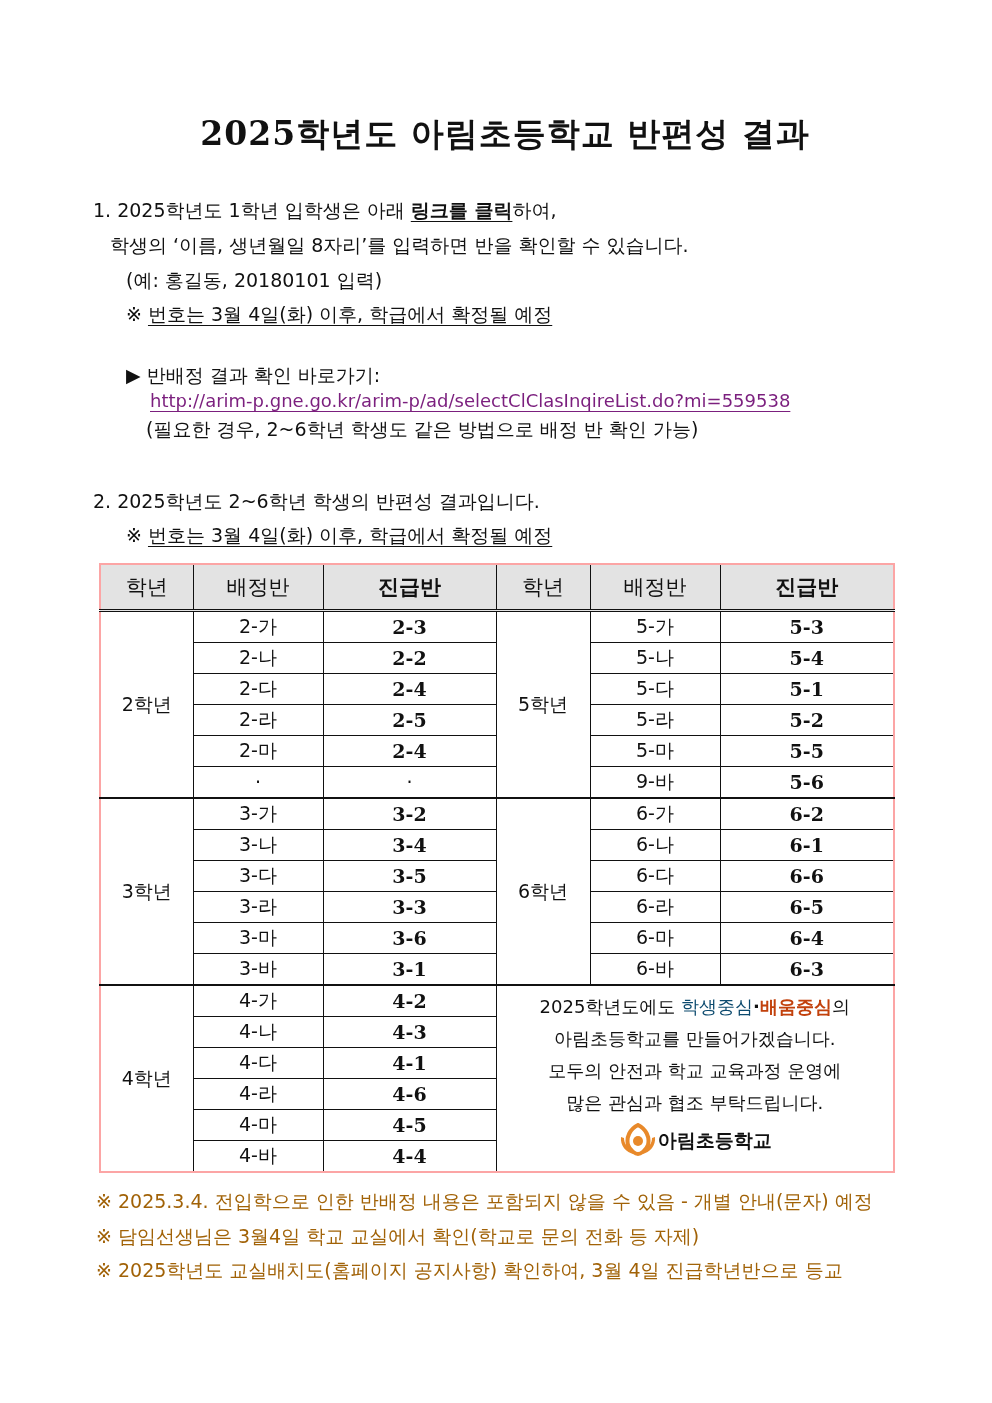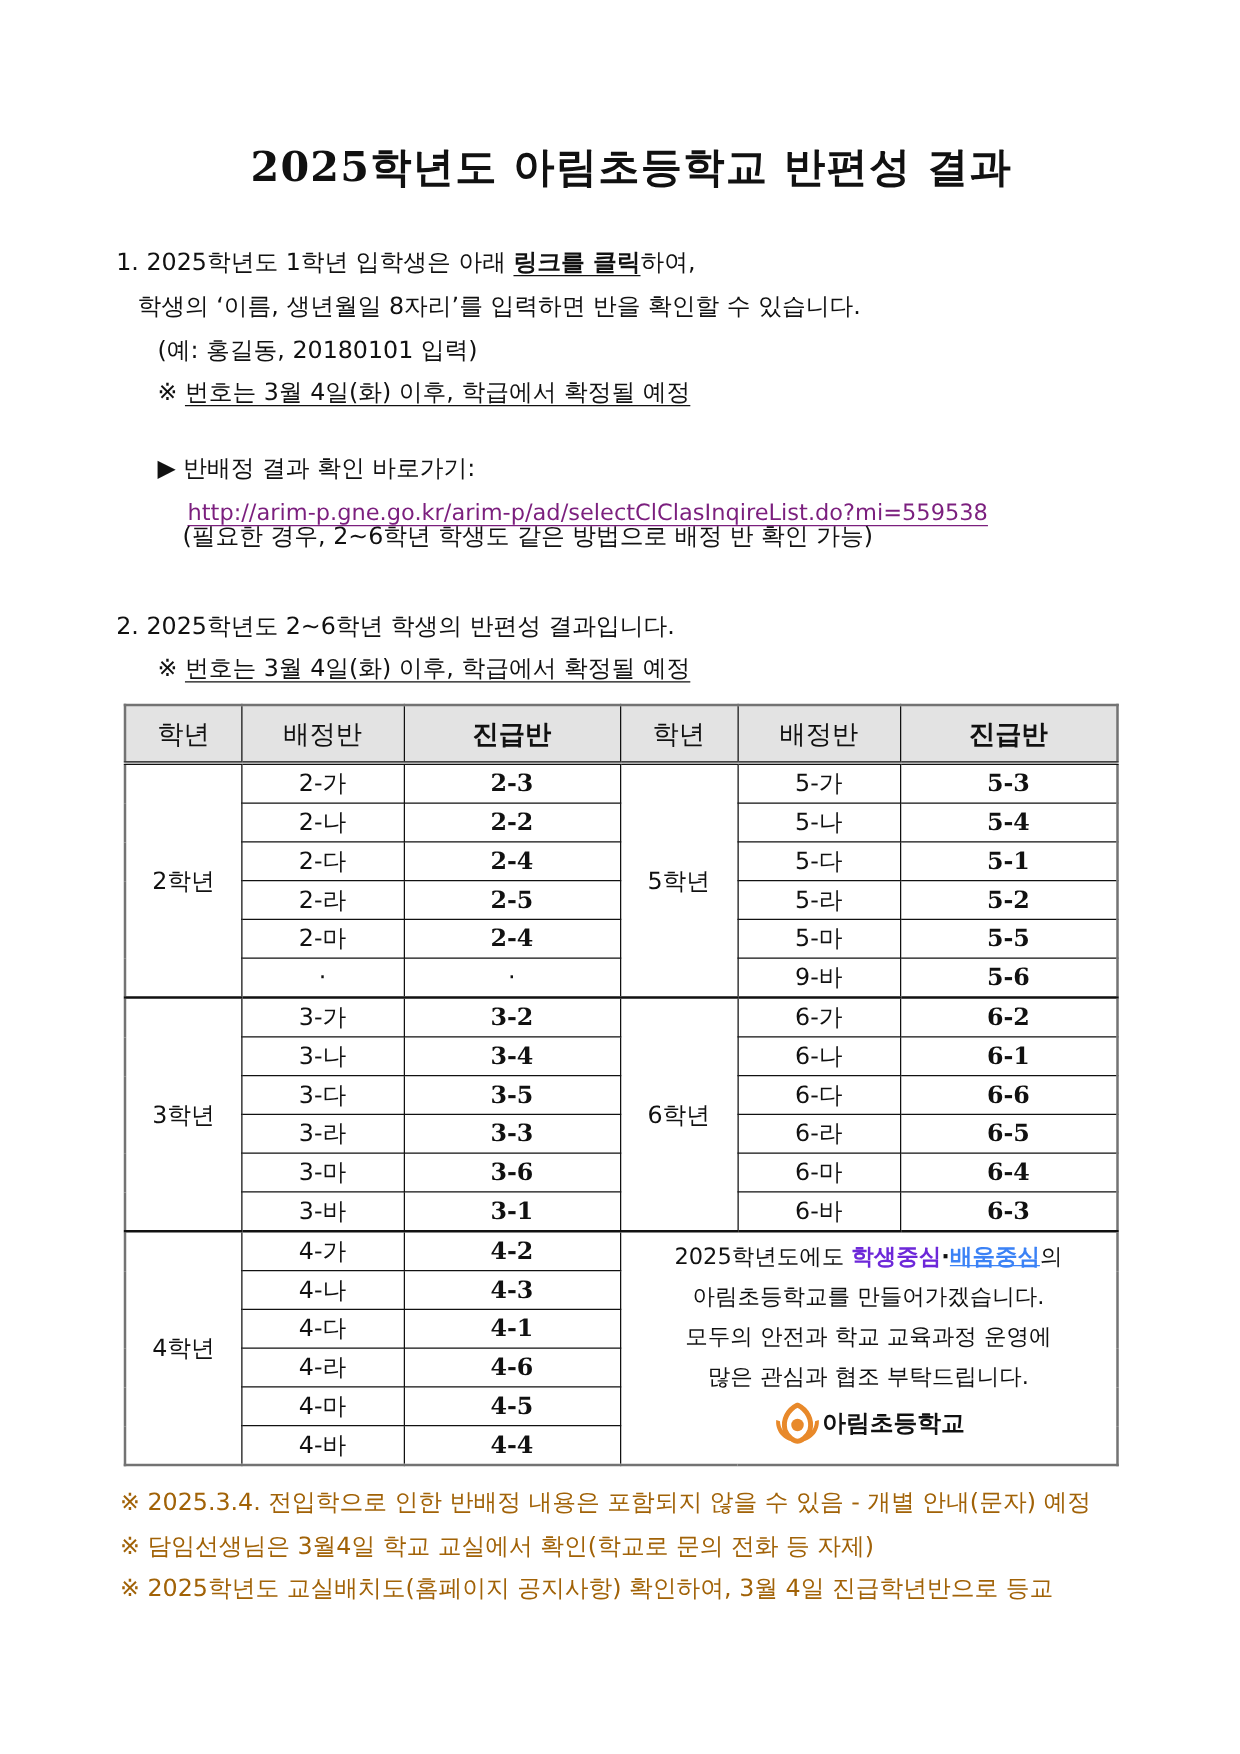--- a/index.html
+++ b/index.html
@@ -1,49 +1,49 @@
 <!DOCTYPE html>
 <html><head>
 <meta charset="utf-8">
 <style>
   html, body { margin:0; padding:0; background:#fff; }
   body { width:992px; height:1403px; position:relative; font-family:"DejaVu Sans","Liberation Sans",sans-serif; color:#111; overflow:hidden; }
   .title { position:absolute; top:112px; left:0; width:1010px; text-align:center; font-family:"DejaVu Serif","Liberation Serif",serif; font-size:33px; font-weight:bold; letter-spacing:1px; }
   .line { position:absolute; font-size:19px; white-space:nowrap; line-height:26px; }
   .u { text-decoration:underline; text-underline-offset:4px; }
   .link { color:#7b1f7e; text-decoration:underline; text-underline-offset:4px; }
-  table.grid { position:absolute; left:99px; top:563px; width:794px; border-collapse:collapse; border:2px solid #737373; table-layout:fixed; }
+  table.grid { position:absolute; left:99px; top:563px; width:794px; border-collapse:collapse; border:2px solid #fca5a5; table-layout:fixed; }
   table.grid th, table.grid td { border:1px solid #111; text-align:center; font-size:19px; padding:0; }
   table.grid th { background:#e3e3e3; height:44px; font-weight:normal; font-size:21px; border-bottom:3px double #111; }
   table.grid th.bold { font-weight:bold; }
   table.grid td { height:30px; }
   table.grid td.b { font-weight:bold; font-family:"DejaVu Serif","Liberation Serif",serif; }
   table.grid tr.grpend td { border-bottom:2px solid #111; }
   .msg { font-size:18px; line-height:32px; text-align:center; }
-  .blue { color:#6d28d9; font-weight:bold; }
-  .red { color:#3b82f6; font-weight:bold;text-decoration:underline; }
+  .blue { color:#0c4a6e; font-weight:normal; }
+  .red { color:#c2410c; font-weight:bold; }
   .logo { display:inline-flex; align-items:center; gap:0; margin-top:4px; font-weight:bold; font-size:19px; }
   .note { position:absolute; left:96px; font-size:19px; color:#a16207; white-space:nowrap; }
 </style>
 </head>
 <body>
 
 <div class="title">2025학년도 아림초등학교 반편성 결과</div>
 
 <div class="line" style="top:197px;left:93px;">
   <span>1. 2025학년도 1학년 입학생은 아래 </span><span class="u" style="font-weight:bold;">링크를 클릭</span><span>하여,</span>
 </div>
 <div class="line" style="top:232px;left:110px;">학생의 ‘이름, 생년월일 8자리’를 입력하면 반을 확인할 수 있습니다.</div>
 <div class="line" style="top:267px;left:126px;">(예: 홍길동, 20180101 입력)</div>
 <div class="line" style="top:301px;left:126px;">
   <span>※ </span><span class="u">번호는 3월 4일(화) 이후, 학급에서 확정될 예정</span>
 </div>
 
 <div class="line" style="top:362px;left:126px;">▶ 반배정 결과 확인 바로가기:</div>
-<div class="line" style="top:398px;left:150px;font-size:18px;">
+<div class="line" style="top:388px;left:150px;font-size:18px;">
   <span class="link">http://arim-p.gne.go.kr/arim-p/ad/selectClClasInqireList.do?mi=559538</span>
 </div>
 <div class="line" style="top:416px;left:146px;text-align:right;">(필요한 경우, 2~6학년 학생도 같은 방법으로 배정 반 확인 가능)</div>
 
 <div class="line" style="top:488px;left:93px;">2. 2025학년도 2~6학년 학생의 반편성 결과입니다.</div>
 <div class="line" style="top:522px;left:126px;">
   <span>※ </span><span class="u">번호는 3월 4일(화) 이후, 학급에서 확정될 예정</span>
 </div>
 
 <table class="grid">

